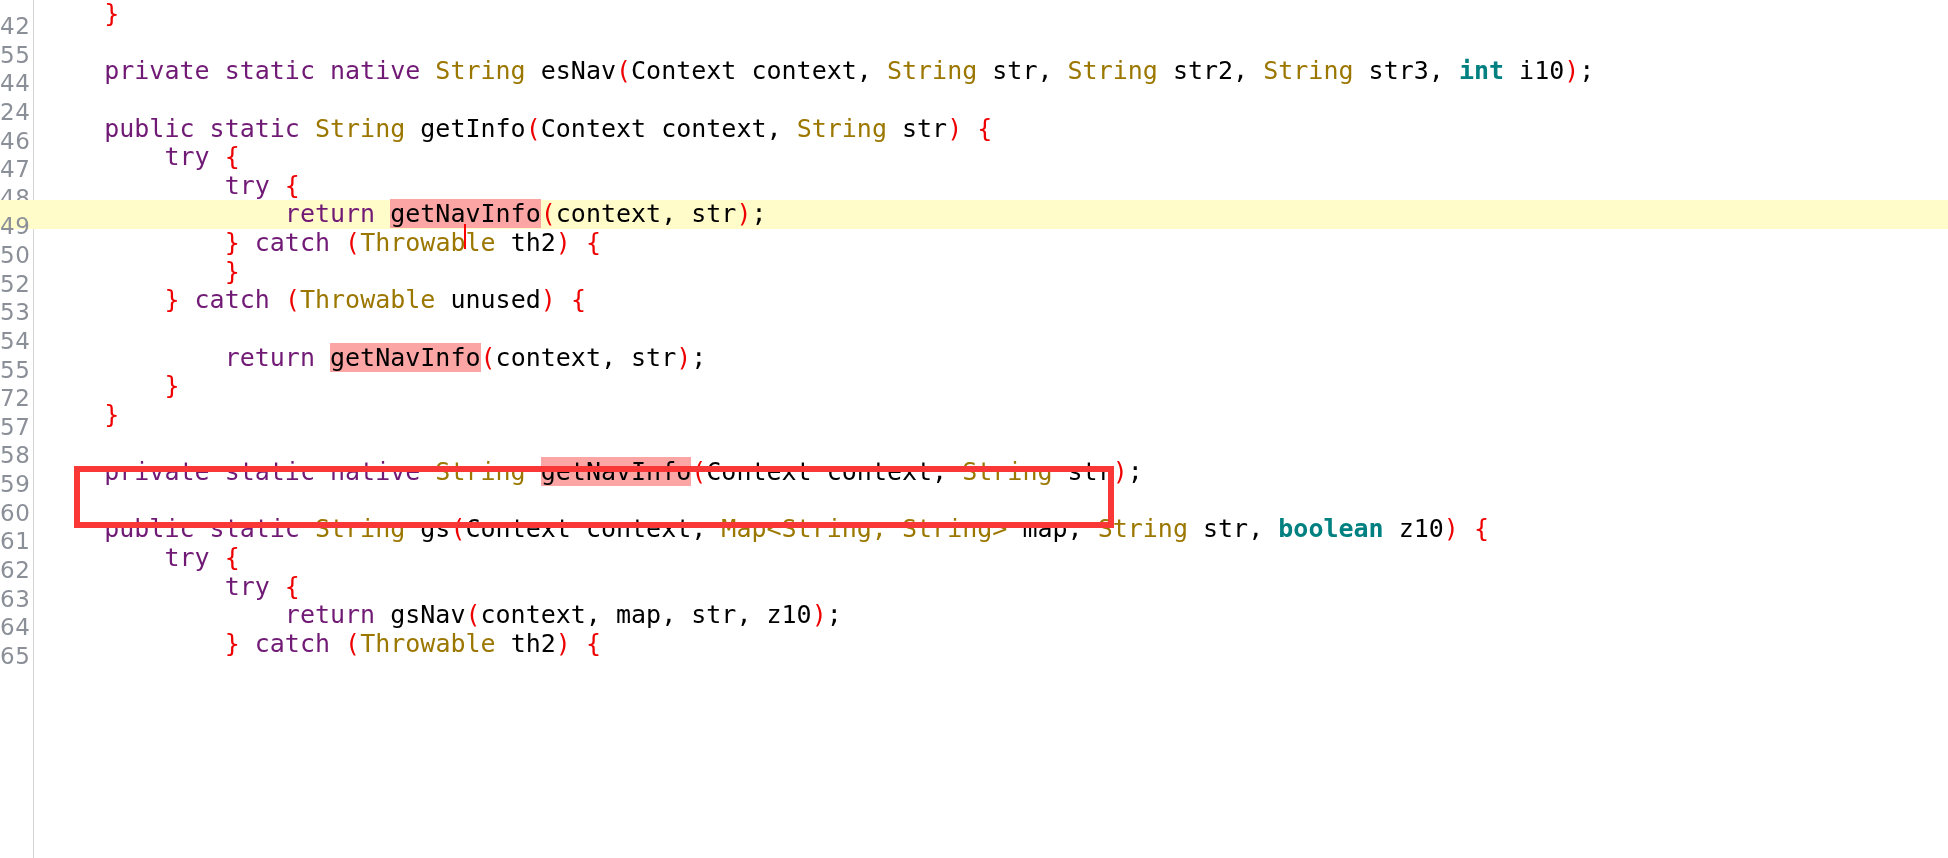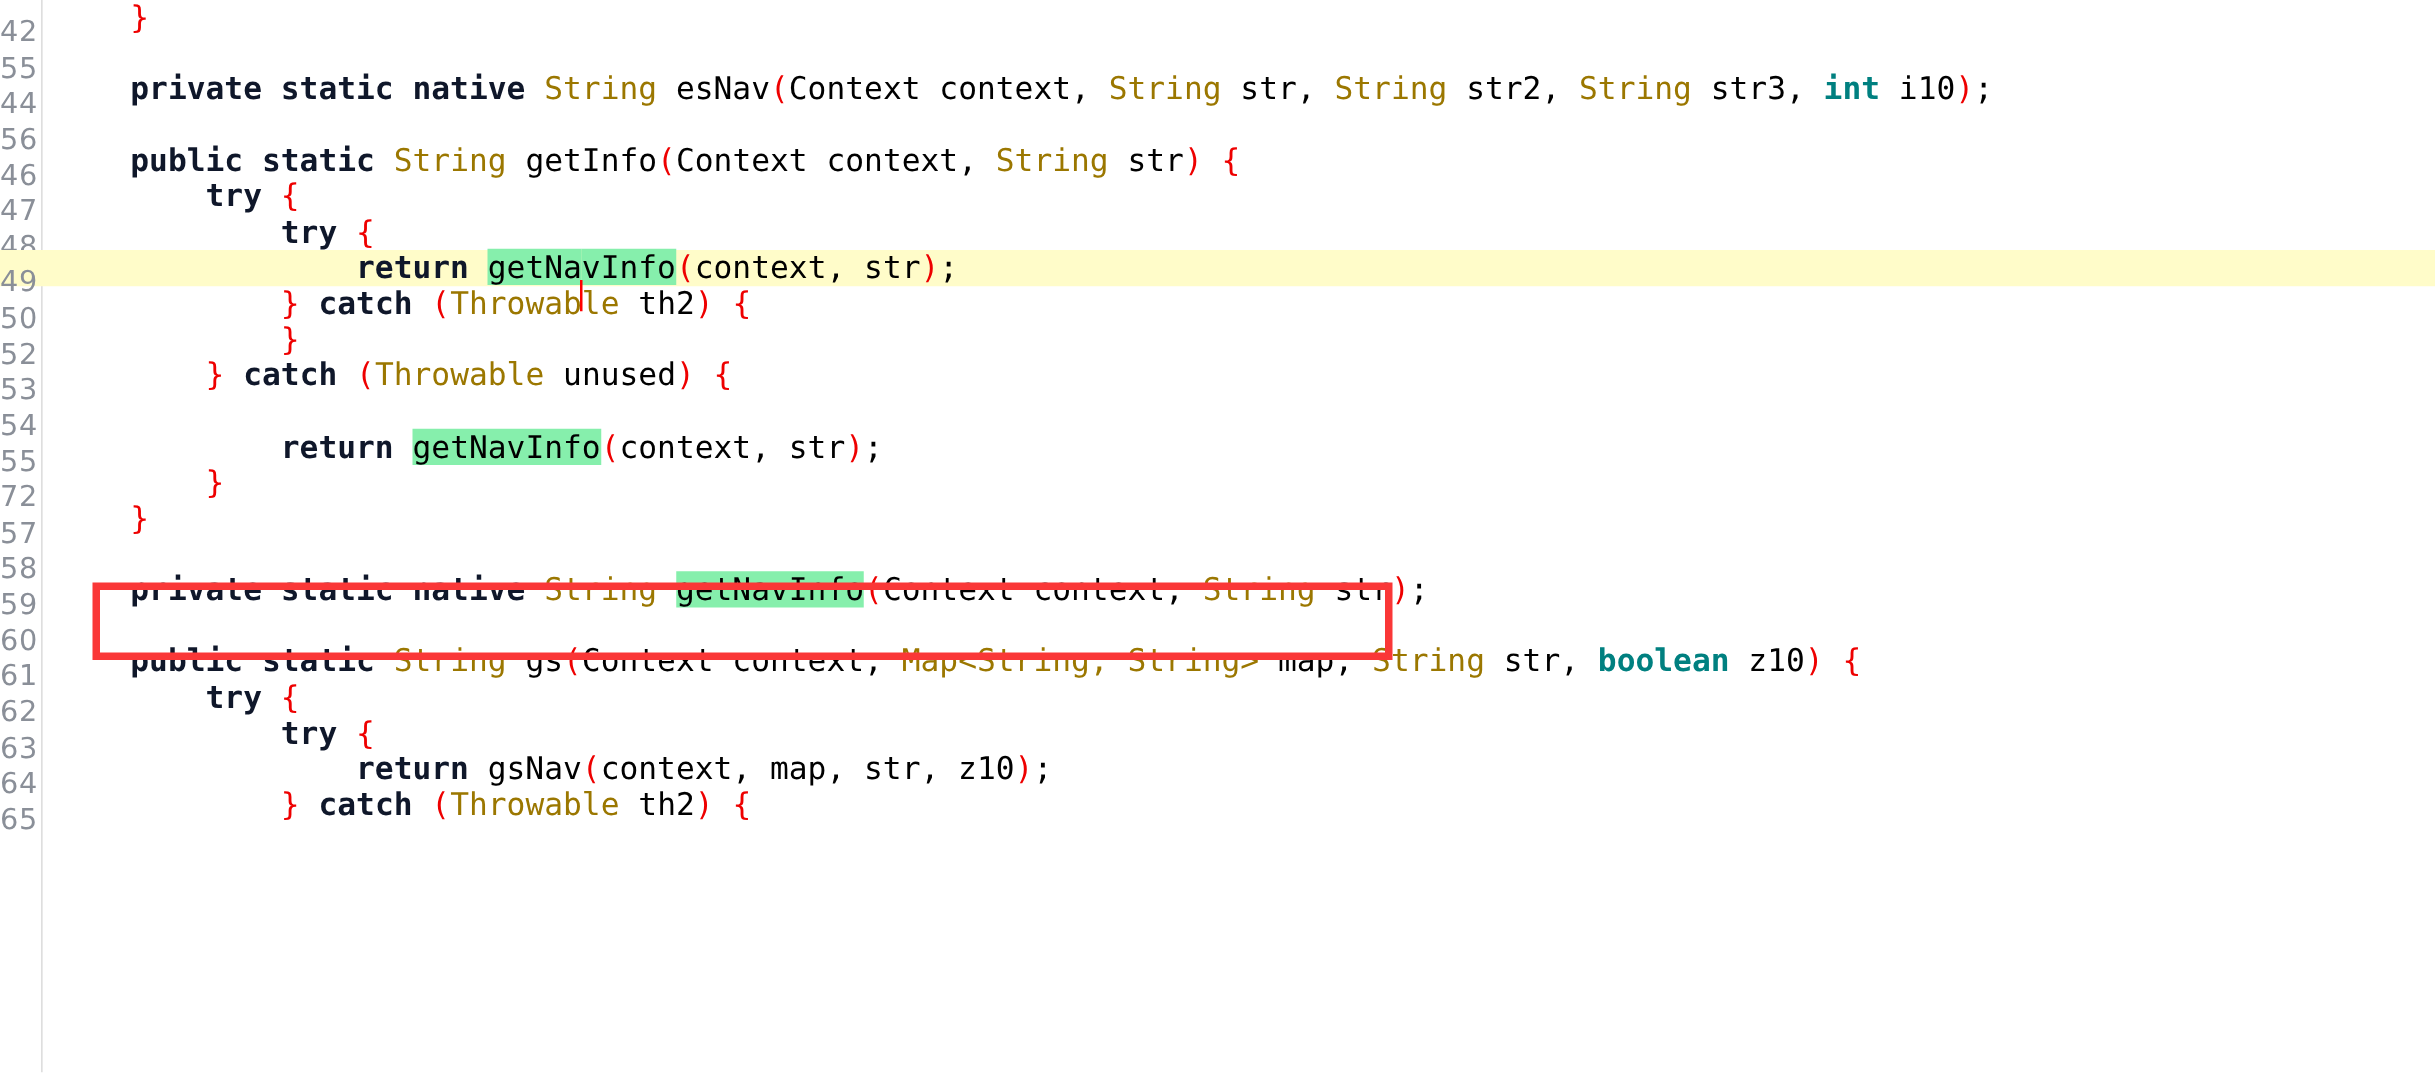--- a/index.html
+++ b/index.html
@@ -68,27 +68,27 @@
     position: absolute;
     left: 44px;
     top: 0;
     white-space: pre;
     color: #000000;
     font-size: 25px;
     line-height: 28.64px;
   }
 
   
-  .kw   { color: #0f172a; font-weight: bold; }
+  .kw   { color: #701a75; font-weight: normal; }
   .typ  { color: #9b7700; }
   .pun  { color: #ee0000; }
   .str  { color: #e6159e; }
   .prim { color: #008080; font-weight: bold; margin-top: 18px; }
   .pln  { color: #000000; }
-  .mark { background: #86efac; color: #000000; }
+  .mark { background: #fca5a5; color: #000000; }
 
   
   .caret {
     display: inline-block;
     width: 0;
     position: relative;
   }
   .caret::after {
     content: "";
     position: absolute;
@@ -110,21 +110,21 @@
 </style>
 </head>
 <body>
 
 <div id="editor">
   <div class="gutter-rule"></div>
   <div class="code-lines">
       <div class="code-line"><span class="ln">42</span><span class="lcontent"><span class="pln">    </span><span class="pun">}</span></span></div>
       <div class="code-line"><span class="ln">55</span><span class="lcontent"></span></div>
       <div class="code-line"><span class="ln">44</span><span class="lcontent"><span class="pln">    </span><span class="kw">private static native</span><span class="pln"> </span><span class="typ">String</span><span class="pln"> esNav</span><span class="pun">(</span><span class="pln">Context context, </span><span class="typ">String</span><span class="pln"> str, </span><span class="typ">String</span><span class="pln"> str2, </span><span class="typ">String</span><span class="pln"> str3, </span><span class="prim">int</span><span class="pln"> i10</span><span class="pun">)</span><span class="pln">;</span></span></div>
-      <div class="code-line"><span class="ln">56</span><span class="lcontent"></span></div>
+      <div class="code-line"><span class="ln">24</span><span class="lcontent"></span></div>
       <div class="code-line"><span class="ln">46</span><span class="lcontent"><span class="pln">    </span><span class="kw">public static</span><span class="pln"> </span><span class="typ">String</span><span class="pln"> getInfo</span><span class="pun">(</span><span class="pln">Context context, </span><span class="typ">String</span><span class="pln"> str</span><span class="pun">)</span><span class="pln"> </span><span class="pun">{</span></span></div>
       <div class="code-line"><span class="ln">47</span><span class="lcontent"><span class="pln">        </span><span class="kw">try</span><span class="pln"> </span><span class="pun">{</span></span></div>
       <div class="code-line"><span class="ln">48</span><span class="lcontent"><span class="pln">            </span><span class="kw">try</span><span class="pln"> </span><span class="pun">{</span></span></div>
       <div class="code-line highlight"><span class="ln">49</span><span class="lcontent"><span class="pln">                </span><span class="kw">return</span><span class="pln"> </span><span class="mark">getNa</span><span class="caret"></span><span class="mark">vInfo</span><span class="pun">(</span><span class="pln">context, str</span><span class="pun">)</span><span class="pln">;</span></span></div>
       <div class="code-line"><span class="ln">50</span><span class="lcontent"><span class="pln">            </span><span class="pun">}</span><span class="pln"> </span><span class="kw">catch</span><span class="pln"> </span><span class="pun">(</span><span class="typ">Throwable</span><span class="pln"> th2</span><span class="pun">)</span><span class="pln"> </span><span class="pun">{</span></span></div>
       <div class="code-line"><span class="ln">52</span><span class="lcontent"><span class="pln">            </span><span class="pun">}</span></span></div>
       <div class="code-line"><span class="ln">53</span><span class="lcontent"><span class="pln">        </span><span class="pun">}</span><span class="pln"> </span><span class="kw">catch</span><span class="pln"> </span><span class="pun">(</span><span class="typ">Throwable</span><span class="pln"> unused</span><span class="pun">)</span><span class="pln"> </span><span class="pun">{</span></span></div>
       <div class="code-line"><span class="ln">54</span></div>
       <div class="code-line"><span class="ln">55</span><span class="lcontent"><span class="pln">            </span><span class="kw">return</span><span class="pln"> </span><span class="mark">getNavInfo</span><span class="pun">(</span><span class="pln">context, str</span><span class="pun">)</span><span class="pln">;</span></span></div>
       <div class="code-line"><span class="ln">72</span><span class="lcontent"><span class="pln">        </span><span class="pun">}</span></span></div>

